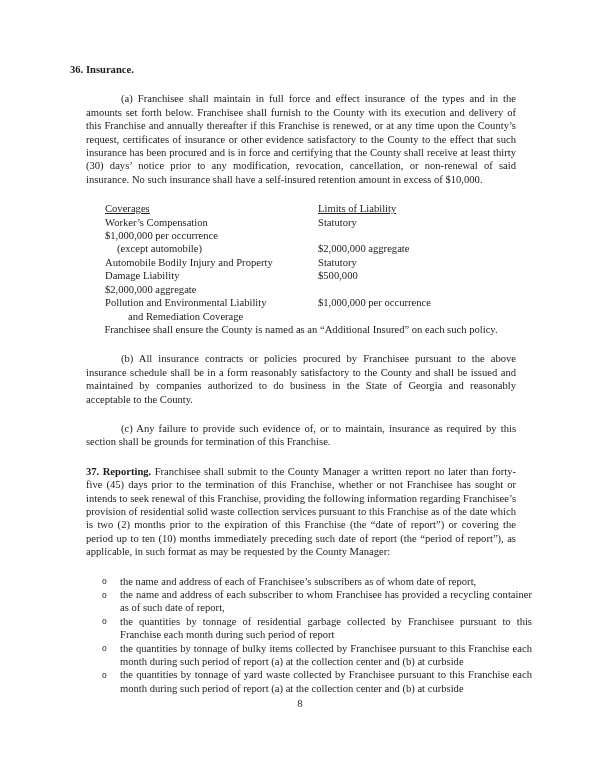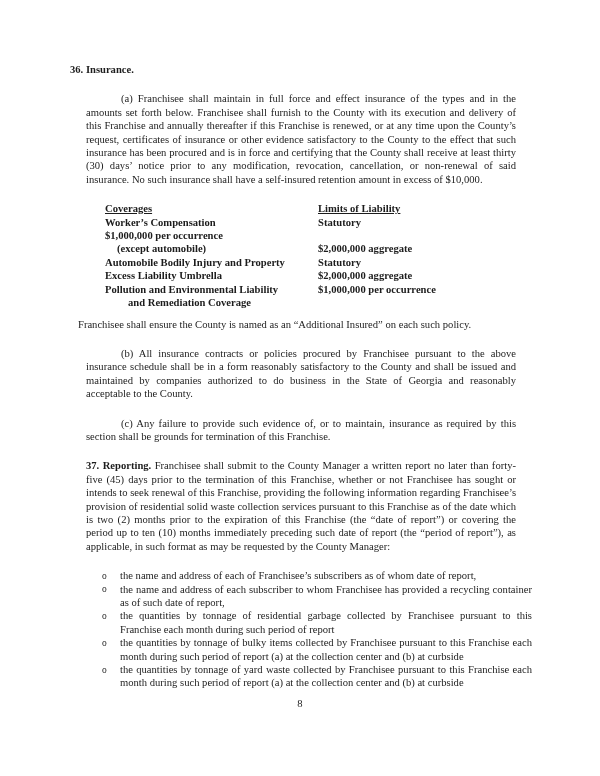--- a/index.html
+++ b/index.html
@@ -25,33 +25,33 @@
   }
   .sec-heading {
     font-weight: bold;
   }
   p.para {
     margin: 16px;
     text-align: justify;
     text-indent: 35px;
   }
   p.noindent {
-    margin: 8px;
-    text-align: left;
+    margin: 0;
+    text-align: center;
     text-indent: 0;
   }
   .bold { font-weight: bold; }
   
   .ctable {
     margin-left: 35px;
   }
   .trow {
     display: flex;
   }
-  .tcell { box-sizing: border-box; font-weight: bold; }
+  .tcell { box-sizing: border-box; }
   .c1 {
     width: 213px;
     flex-shrink: 0;
   }
   .c2 { flex: 1; }
   .c1.ind1 { padding-left: 12px; }
   .c1.ind2 { padding-left: 23px; }
   .thead .tcell span {
     text-decoration: underline;
   }
@@ -113,23 +113,26 @@
   <div class="trow">
     <div class="tcell c1 ind1">(except automobile)</div>
     <div class="tcell c2">$2,000,000 aggregate</div>
   </div>
 
   <div class="trow">
     <div class="tcell c1">Automobile Bodily Injury and Property</div>
     <div class="tcell c2">Statutory</div>
   </div>
 
+  <div class="trow">
+    <div class="tcell c1">Damage Liability</div>
+    <div class="tcell c2">$500,000</div>
+  </div>
 
   <div class="trow">
-    <div class="tcell c1">Excess Liability Umbrella</div>
     <div class="tcell c2">$2,000,000 aggregate</div>
   </div>
 
   <div class="trow">
     <div class="tcell c1">Pollution and Environmental Liability</div>
     <div class="tcell c2">$1,000,000 per occurrence</div>
   </div>
 
   <div class="trow">
     <div class="tcell c1 ind2">and Remediation Coverage</div>

